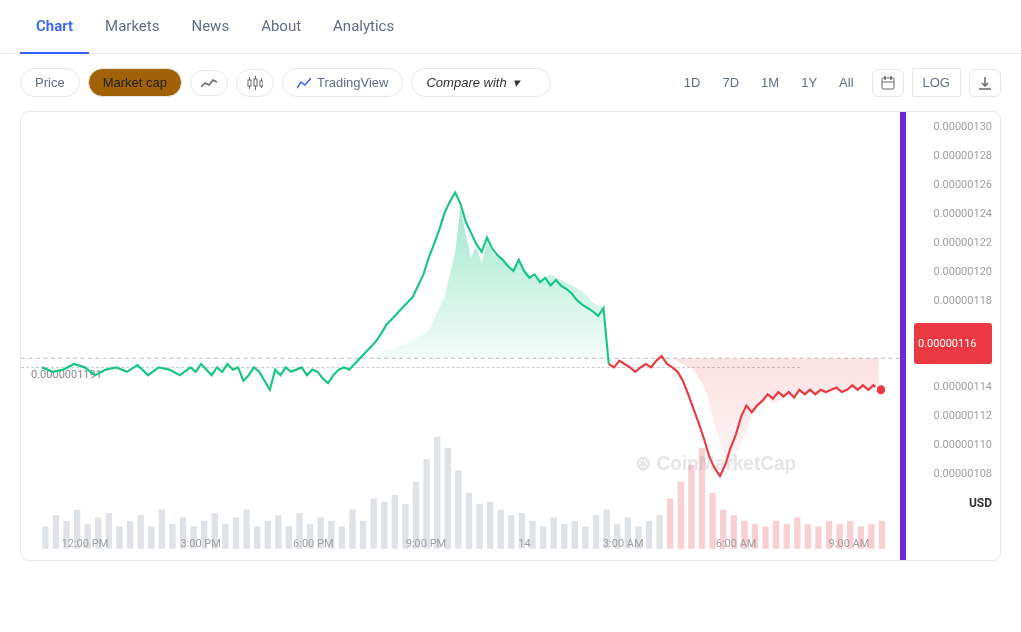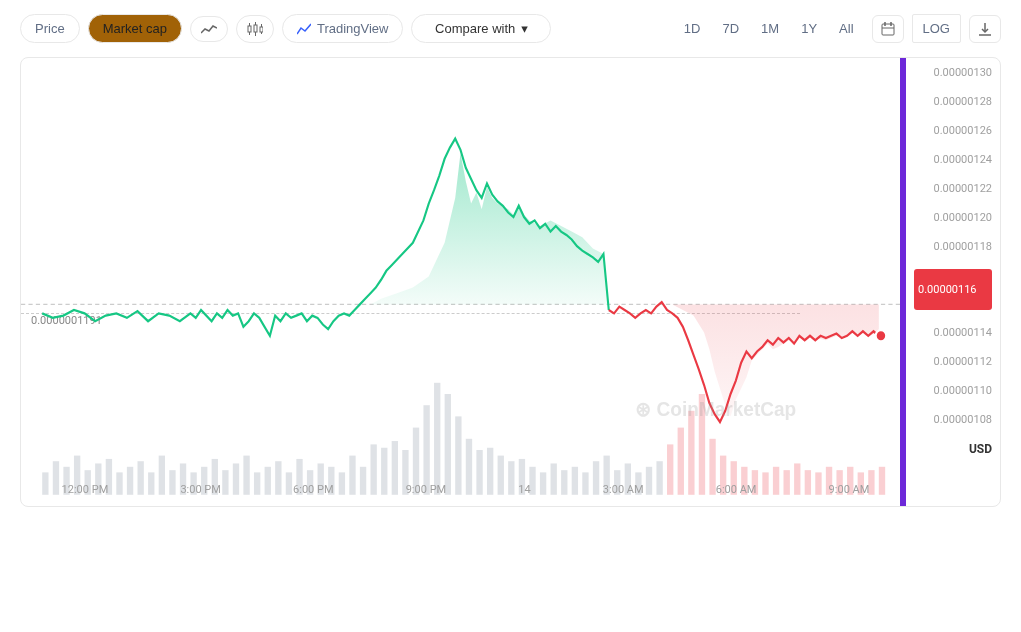--- a/index.html
+++ b/index.html
@@ -11,21 +11,21 @@
     .nav-tabs { display: flex; align-items: center; border-bottom: 1px solid #e8e8e8; padding: 0 20px; height: 54px; }
     .nav-tab { padding: 0 16px; height: 54px; display: flex; align-items: center; font-size: 15px; color: #616e85; cursor: pointer; border-bottom: 2px solid transparent; margin-bottom: -1px; }
     .nav-tab.active { color: #3861fb; border-bottom: 2px solid #3861fb; font-weight: 600; }
     
     
     .toolbar { display: flex; align-items: center; padding: 14px 20px; gap: 8px; }
     .btn-pill { border: 1px solid #e8e8e8; border-radius: 20px; padding: 6px 14px; font-size: 13px; cursor: pointer; background: #fff; color: #616e85; display: flex; align-items: center; gap: 6px; }
     .btn-pill.active { background: #a16207; font-weight: 500; color: #222; }
     .btn-pill-icon { border: 1px solid #e8e8e8; border-radius: 20px; padding: 6px 10px; font-size: 13px; cursor: pointer; background: #fff; color: #616e85; display: flex; align-items: center; gap: 4px; }
     .btn-tradingview { border: 1px solid #e8e8e8; border-radius: 20px; padding: 6px 14px; font-size: 13px; cursor: pointer; background: #fff; color: #616e85; display: flex; align-items: center; gap: 6px; }
-    .btn-compare { border: 1px solid #e8e8e8; border-radius: 20px; padding: 6px 14px; font-size: 13px; cursor: pointer; background: #fff; color: #333; display: flex; align-items: center; gap: 6px; min-width: 140px; justify-content: center; }
+    .btn-compare { border: 1px solid #e8e8e8; border-radius: 20px; padding: 6px 14px; font-size: 13px; cursor: pointer; background: #fff; color: #333; display: flex; align-items: center; gap: 6px; min-width: 140px; justify-content: flex-start; font-style: italic; }
     .spacer { flex: 1; }
     .time-group { display: flex; align-items: center; gap: 2px; }
     .time-btn { padding: 6px 10px; font-size: 13px; cursor: pointer; background: none; border: none; color: #616e85; border-radius: 4px; }
     .icon-btn { border: 1px solid #e8e8e8; border-radius: 6px; padding: 6px 8px; font-size: 13px; cursor: pointer; background: #fff; color: #616e85; display: flex; align-items: center; }
     .log-btn { border: 1px solid #e8e8e8; border-radius: 2px; padding: 6px 10px; font-size: 13px; cursor: pointer; background: #fff; color: #616e85; }
     
     
     .chart-container { margin: 0 20px; border: 1px solid #e8e8e8; border-radius: 8px; background: #fff; position: relative; height: 450px; overflow: hidden; }
     
     .chart-inner { display: flex; height: 100%; }
@@ -40,20 +40,27 @@
     .ref-label { position: absolute; left: 8px; font-size: 11px; color: #888; background: #fff; padding: 0 2px; }
     
     .xaxis { position: absolute; bottom: 8px; left: 0; right: 100px; display: flex; justify-content: space-around; }
     .x-label { font-size: 11px; color: #a0a0a0; }
   </style>
 </head>
 <body>
 
 <div class="container">
 
+  <div class="nav-tabs">
+    <div class="nav-tab active">Chart</div>
+    <div class="nav-tab">Markets</div>
+    <div class="nav-tab">News</div>
+    <div class="nav-tab">About</div>
+    <div class="nav-tab">Analytics</div>
+  </div>
 
   <div class="toolbar">
     <button class="btn-pill">Price</button>
     <button class="btn-pill active">Market cap</button>
     <button class="btn-pill-icon">
       <svg width="16" height="12" viewBox="0 0 16 12" fill="none">
         <polyline points="0,10 4,6 8,8 12,3 16,5" stroke="#666" stroke-width="1.5" fill="none"></polyline>
       </svg>
     </button>
     <button class="btn-pill-icon">

